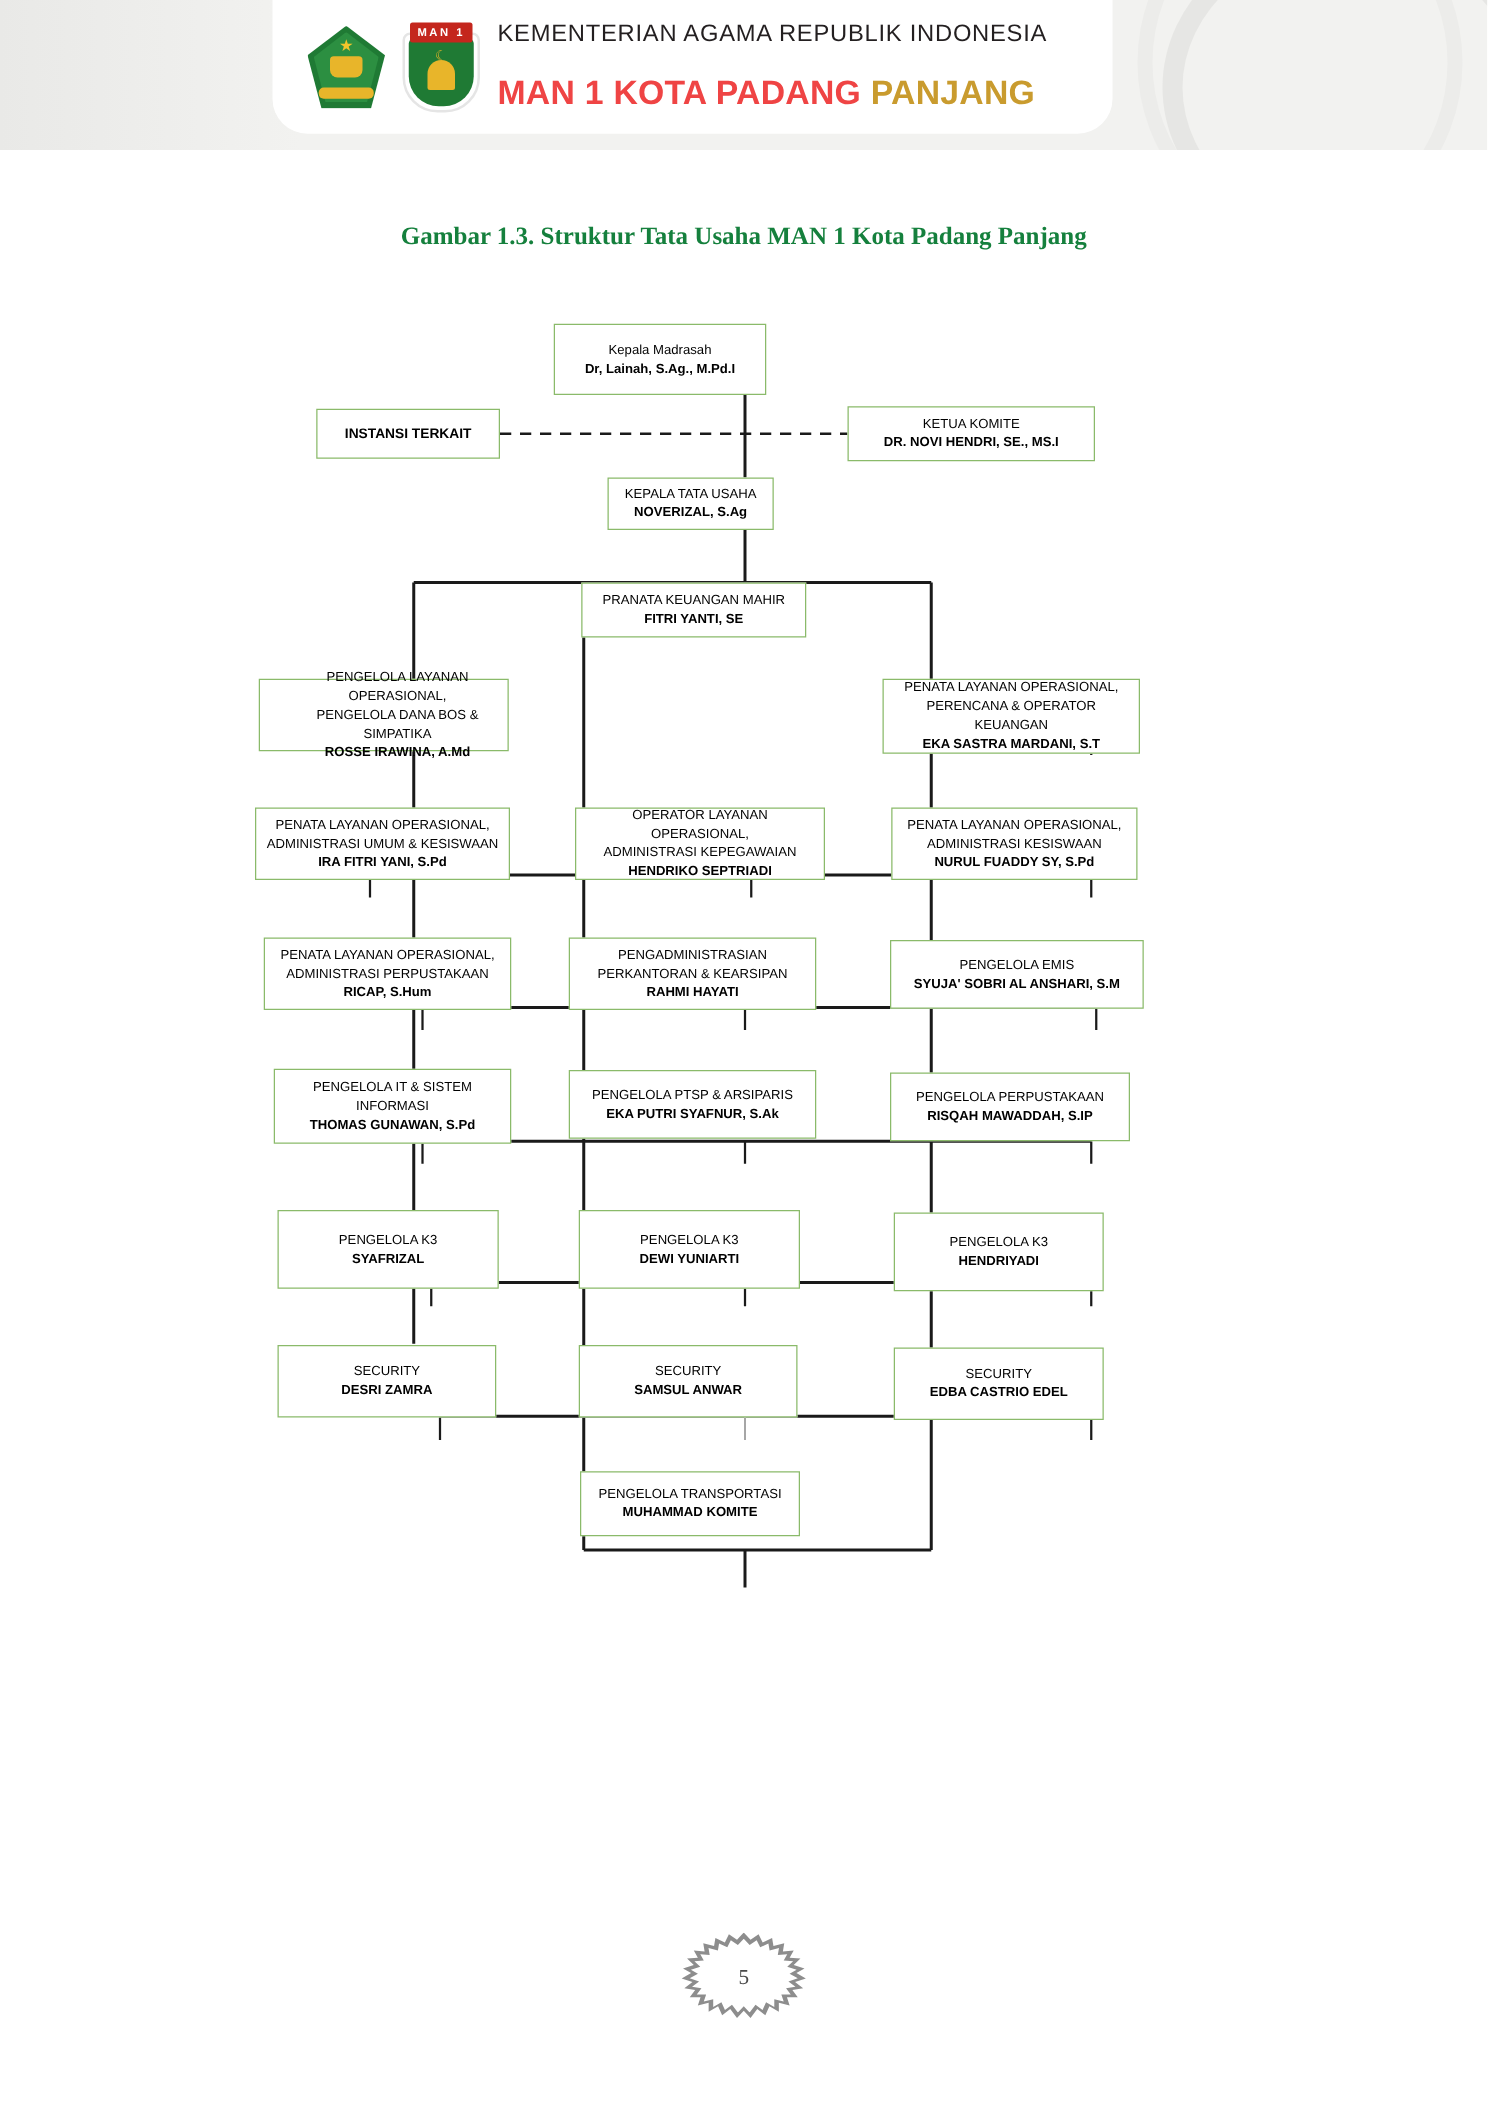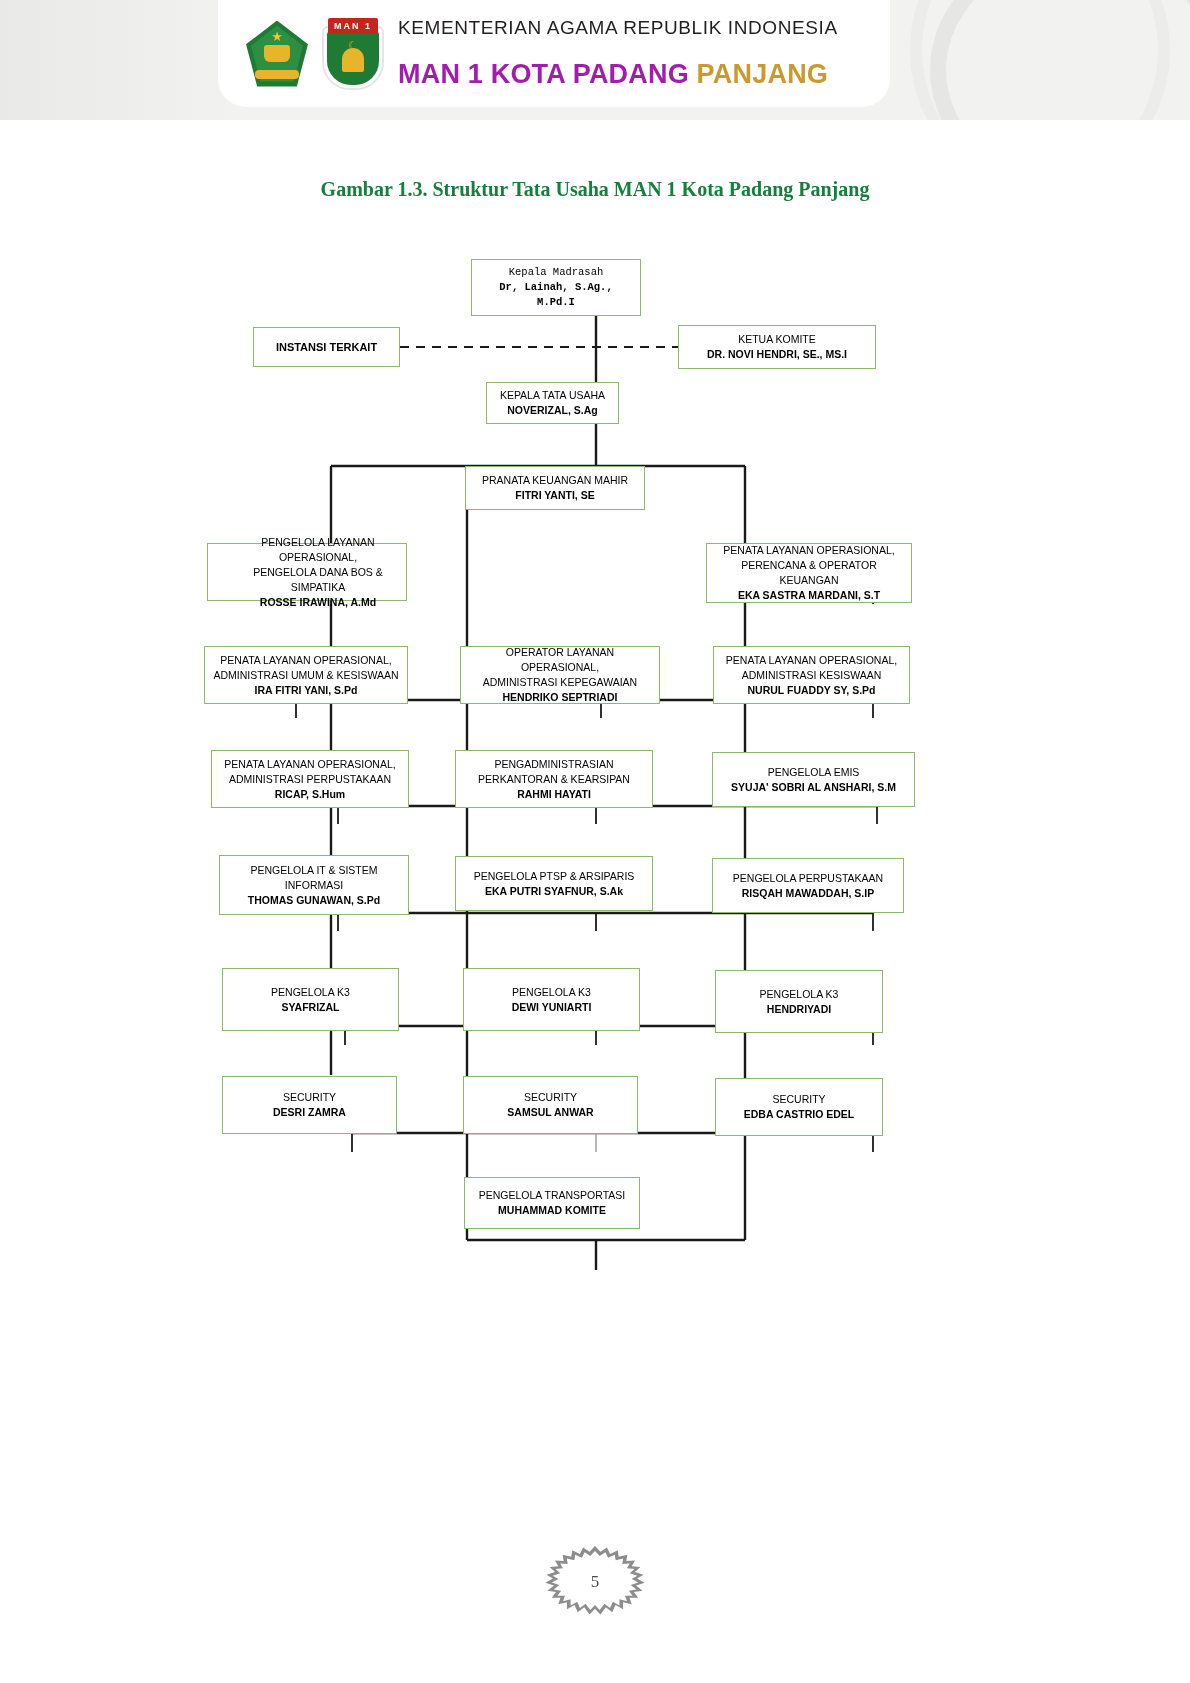--- a/index.html
+++ b/index.html
@@ -90,21 +90,21 @@
     position:absolute; left:6px; top:0; width:50px; height:16px;
     background:#c4261d; color:#fff; font-size:9px; font-weight:bold;
     letter-spacing:2px; text-align:center; line-height:16px;
     border-radius:2px;
   }
   .header-text { display:flex; flex-direction:column; justify-content:center; gap:20px; }
   .header-line1 {
     font-size: 19px; letter-spacing: .6px; color: #231f20; font-weight: 500;
   }
   .header-line2 { font-size: 27px; font-weight: bold; letter-spacing: .2px; white-space: nowrap; }
-  .header-line2 .blk { color: #a21caf; margin-top: 39px; }
+  .header-line2 .blk { color: #ef4444; margin-top: 39px; }
   .header-line2 .gold { color: #c99b2e; }
 
   
   .doc-title {
     position: absolute; left: 0; top: 178px; width: 1190px;
     text-align: center;
     font-family: "Liberation Serif", serif;
     font-weight: bold; font-size: 20px; color: #15803d;
   }
 
@@ -257,21 +257,21 @@
         <path d="M 873 1133 L 873 1152" stroke-width="1.8"></path>
 
         <path d="M 596 1240 L 596 1270"></path>
       </g>
 
       <g stroke="#1a1a1a" stroke-width="2" fill="none" stroke-dasharray="9 7">
         <path d="M 400 347 L 678 347"></path>
       </g>
     </svg>
 
-    <div class="node" style="left:471px; top:259px; width:170px; height:57px;font-family:Liberation Mono, monospace;">
+    <div class="node" style="left:443px; top:259px; width:170px; height:57px;">
       <div class="role">Kepala Madrasah</div>
       <div class="name">Dr, Lainah, S.Ag., M.Pd.I</div>
     </div>
 
     <div class="node strong" style="left:253px; top:327px; width:147px; height:40px;">
       <div class="role">INSTANSI TERKAIT</div>
     </div>
 
     <div class="node" style="left:678px; top:325px; width:198px; height:44px;">
       <div class="role">KETUA KOMITE</div>

